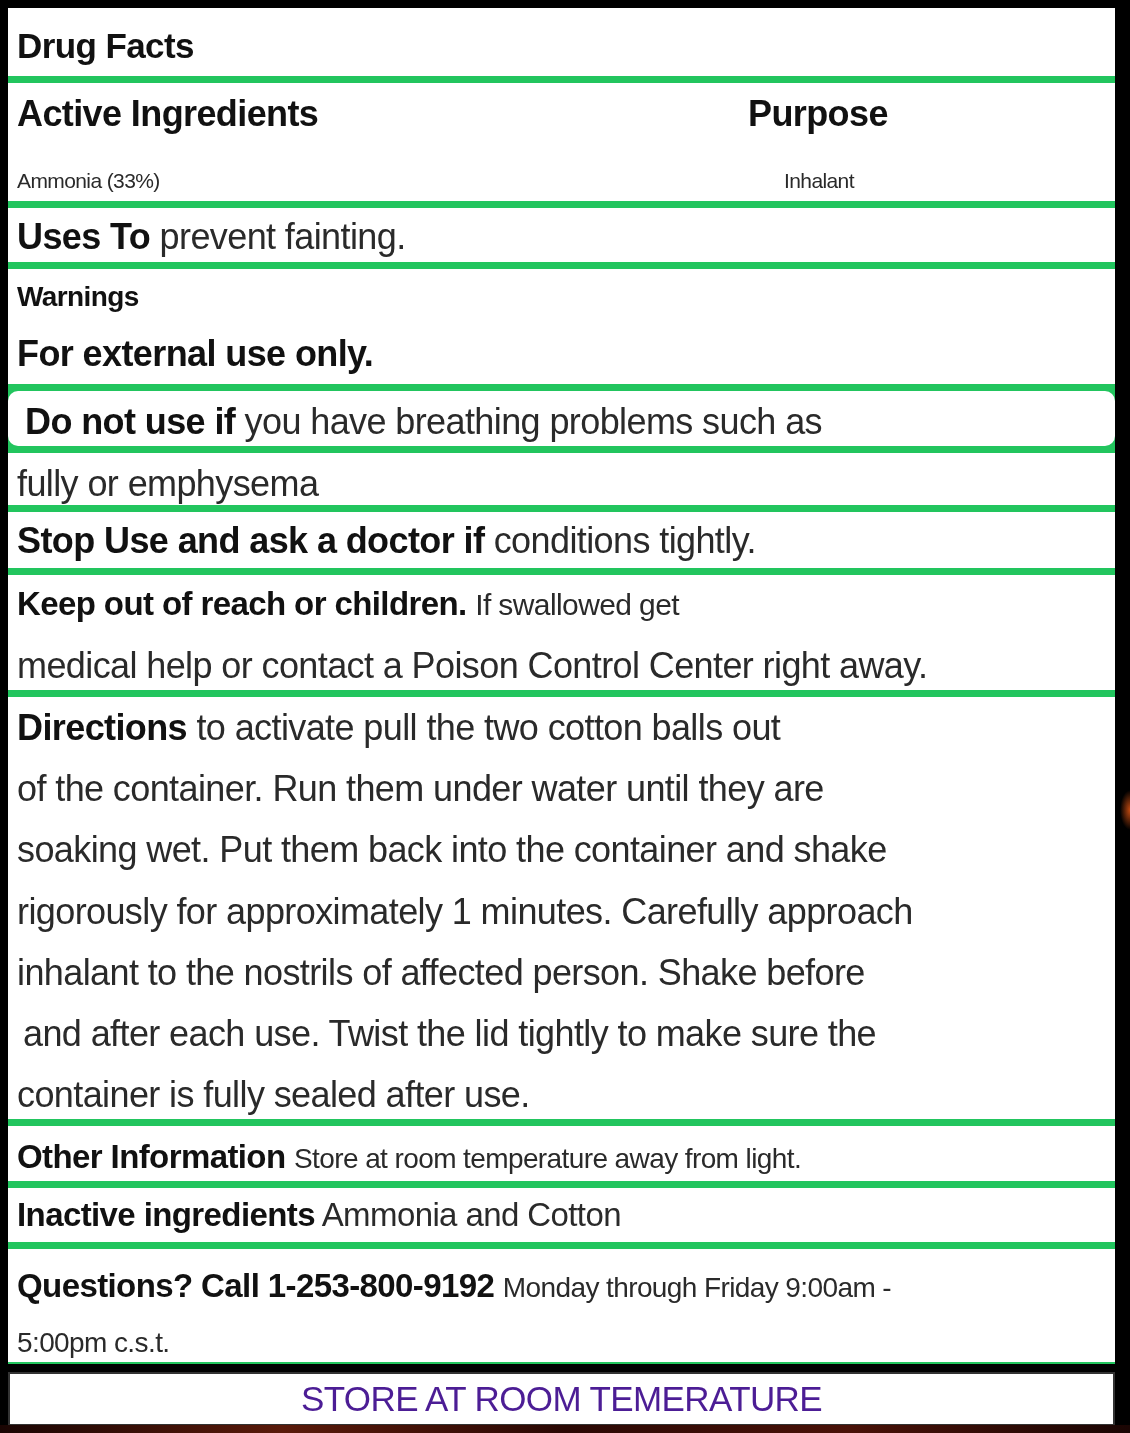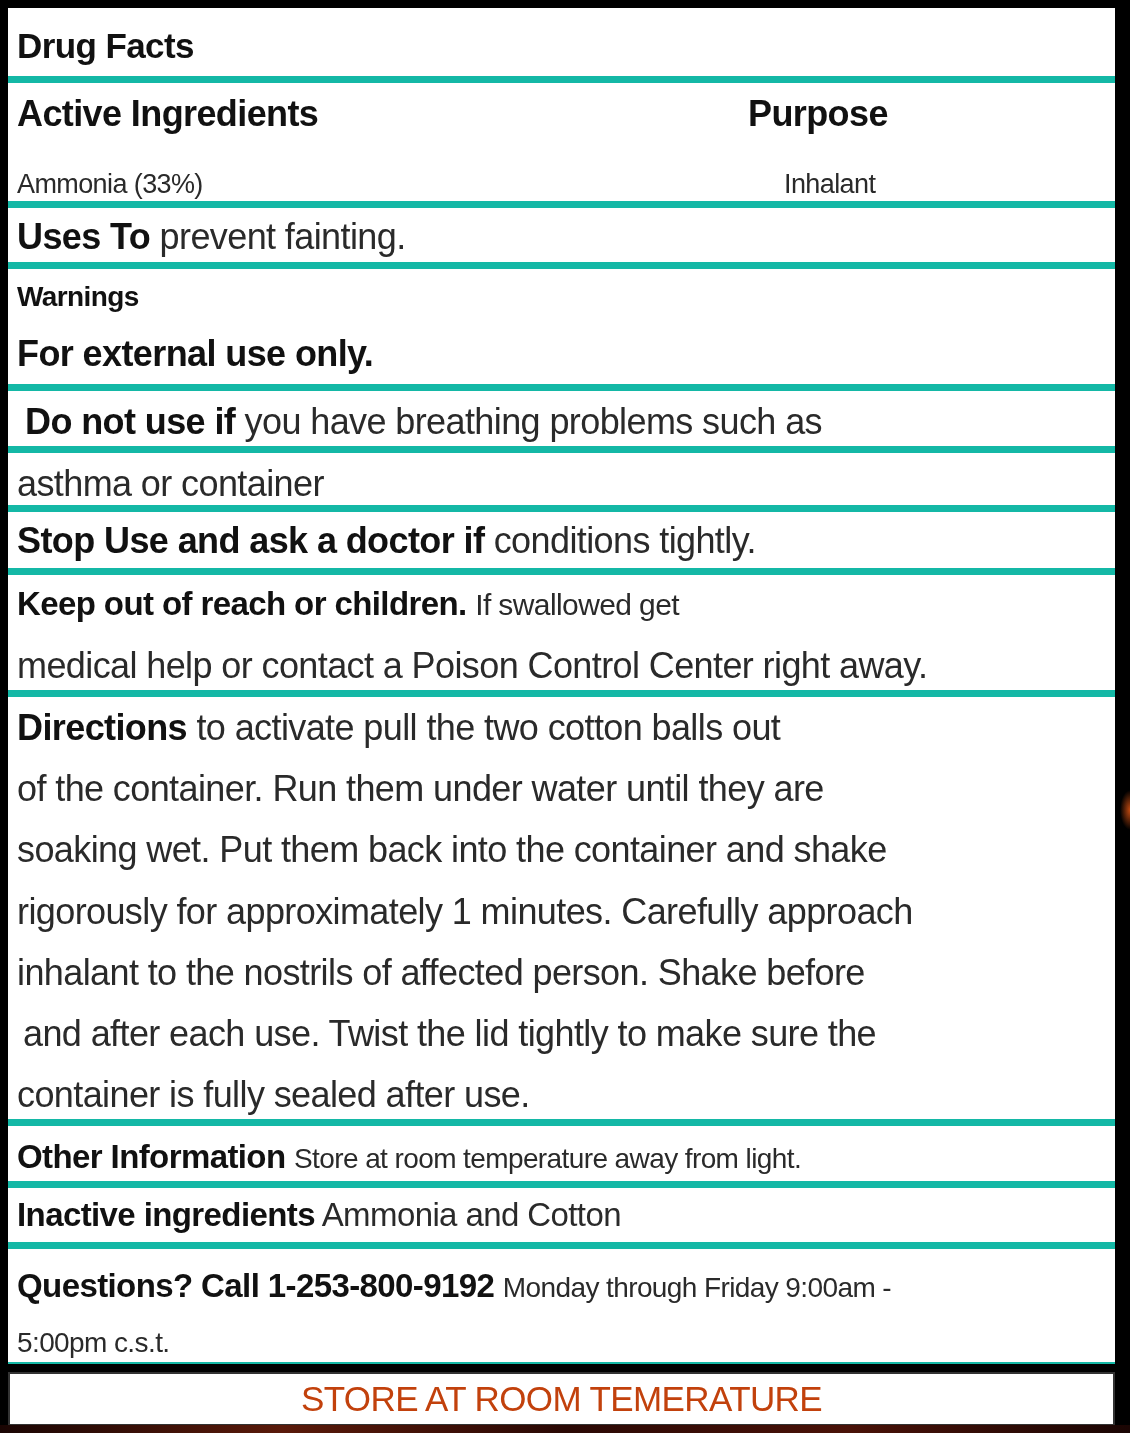--- a/index.html
+++ b/index.html
@@ -13,21 +13,21 @@
       position: relative;
       overflow: hidden;
       font-family: "Liberation Sans", sans-serif;
       color: #111111;
     }
     .label {
       position: absolute;
       left: 8px;
       top: 8px;
       width: 1107px;
-      background: #14b8a6;
+      background: #22c55e;
     }
     .row {
       position: absolute;
       left: 0;
       width: 1107px;
       background: #ffffff;
       box-sizing: border-box;
       padding-left: 9px;
       overflow: hidden;
     }
@@ -36,39 +36,39 @@
       left: 9px;
       white-space: nowrap;
       letter-spacing: -0.6px;
     }
     .b { font-weight: bold; color: #111; }
     .n { font-weight: normal; color: #2a2a2a; }
 
     
     .t-title { font-size: 35px; }
     .t-head  { font-size: 36px; }
-    .t-small { font-size: 27px; }
+    .t-small { font-size: 21px; }
     .t-big   { font-size: 36px; }
     .t-mid   { font-size: 33px; }
     .t-warn  { font-size: 30px; }
     .t-tiny  { font-size: 28px; }
 
     .footer {
       position: absolute;
       left: 8px;
       top: 1372px;
       width: 1107px;
       height: 54px;
       background: #ffffff;
       border: 2px solid #333;
       box-sizing: border-box;
       text-align: center;
       font-size: 35px;
       line-height: 50px;
-      color: #c2410c;
+      color: #4c1d95;
       letter-spacing: -0.6px;
     }
     .glow {
       position: absolute;
       right: 0;
       top: 790px;
       width: 10px;
       height: 40px;
       background: radial-gradient(ellipse at right, #c24a10 0%, rgba(0,0,0,0) 70%);
     }
@@ -102,29 +102,29 @@
       <span class="b">Uses To</span>
       <span class="n">prevent fainting.</span>
     </span>
   </div>
 
   <div class="row" style="top:261px; height:115px;">
     <span class="line b t-tiny" style="top:12px;">Warnings</span>
     <span class="line b t-big" style="top:64px;">For external use only.</span>
   </div>
 
-  <div class="row" style="top:383px; height:55px;">
+  <div class="row" style="top:383px; height:55px;border-radius:10px;">
     <span class="line t-big" style="top:10px; left:17px;">
       <span class="b">Do not use if</span>
       <span class="n">you have breathing problems such as</span>
     </span>
   </div>
 
   <div class="row" style="top:445px; height:52px;">
-    <span class="line n t-big" style="top:10px;">asthma or container</span>
+    <span class="line n t-big" style="top:10px;">fully or emphysema</span>
   </div>
 
   <div class="row" style="top:504px; height:56px;">
     <span class="line t-big" style="top:8px;">
       <span class="b">Stop Use and ask a doctor if</span>
       <span class="n">conditions tightly.</span>
     </span>
   </div>
 
   <div class="row" style="top:567px; height:115px;">

